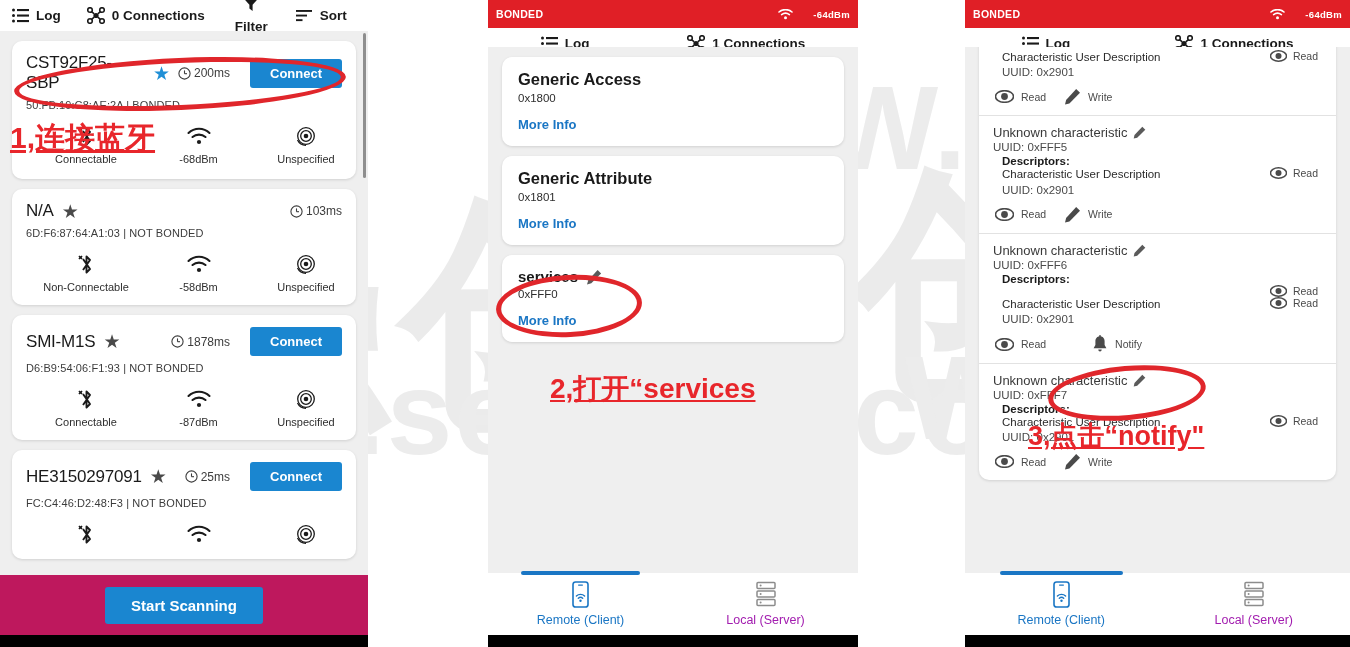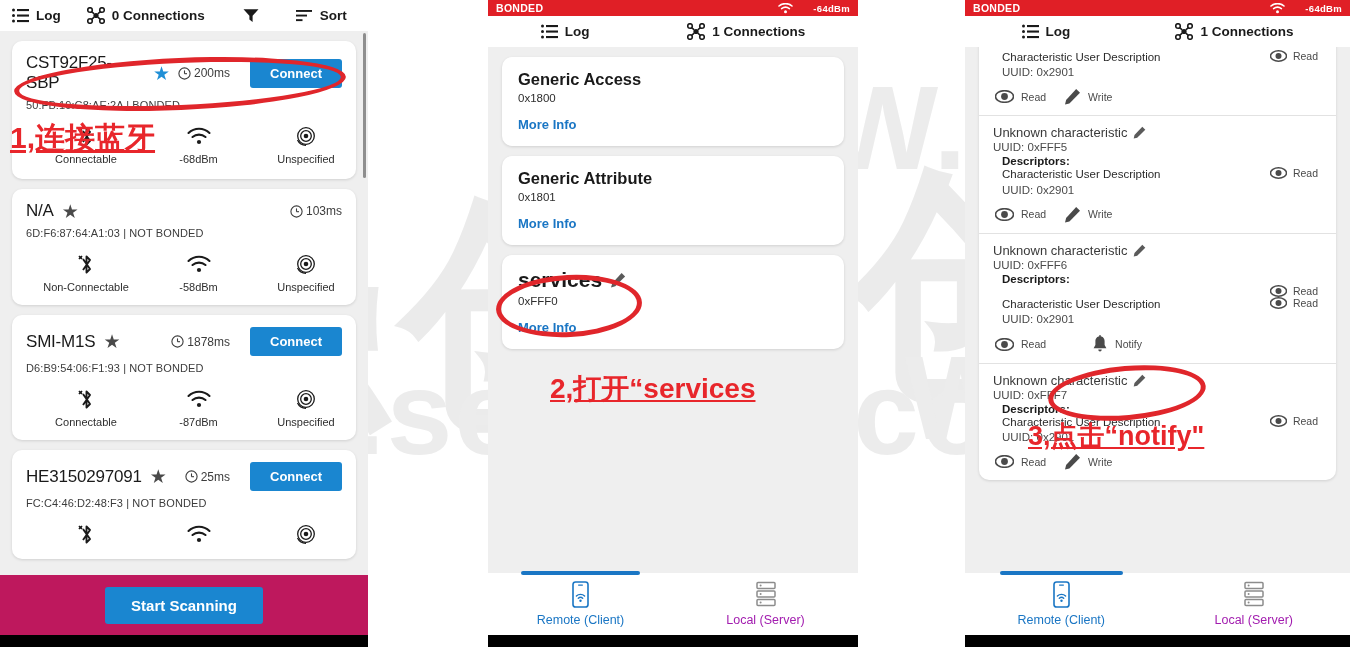--- a/index.html
+++ b/index.html
@@ -13,26 +13,26 @@
 
   
   .wm { position:absolute; pointer-events:none; color:#e9e9e9; font-weight:700;
         font-family:"Liberation Sans", sans-serif; white-space:nowrap; user-select:none; }
   .wm-cjk { font-size:250px; letter-spacing:10px; color:#ebebeb; }
   .wm-url { font-size:118px; color:#ececec; letter-spacing:2px; }
 
   
   .phone { position:absolute; top:0; background:#ffffff; overflow:hidden; }
 
-  .statusbar { height:16px; background:#e01f26; color:#fff; display:flex;
+  .statusbar { height:28px; background:#e01f26; color:#fff; display:flex;
                align-items:center; justify-content:space-between;
                padding:0 8px; font-size:10.5px; font-weight:700; letter-spacing:.3px; }
   .statusbar .rssi { display:flex; align-items:center; gap:20px; font-size:9.5px; font-weight:600; }
 
-  .appbar { background:#ffffff; display:flex; 
+  .appbar { background:#ffffff; display:flex; align-items:center;
             height:31px; padding:8px 4px; }
   .appbar.split { justify-content:space-around; }
   .appbar-item { display:flex; align-items:center; gap:7px; font-size:13.5px;
                  color:#1a1a1a; font-weight:600; padding:0 8px; }
 
   .scrollarea { position:relative; background:#efefef; overflow:hidden; }
 
   
   .dev-card { background:#fff; border-radius:10px; margin:10px 12px;
               padding:12px 14px 12px 14px; box-shadow:0 1px 3px rgba(0,0,0,.13); }
@@ -441,21 +441,21 @@
 
       <div class="svc-card">
         <div class="svc-name">
           <span>Generic Attribute</span>
         </div>
         <div class="svc-uuid">0x1801</div>
         <div class="svc-more">More Info</div>
       </div>
 
       <div class="svc-card">
-        <div class="svc-name" style="font-size:21px;">
+        <div class="svc-name" style="font-size:15px;">
           <span>services</span>
           <span>
               <svg width="16" height="16" viewBox="0 0 16 16">
                 <path d="M11.6 0.9 L15.1 4.4 L5.3 14.2 L1 15.5 L2.3 11.2 Z" fill="#5a5a5a"></path>
               </svg>
             </span>
         </div>
         <div class="svc-uuid">0xFFF0</div>
         <div class="svc-more">More Info</div>
       </div>

